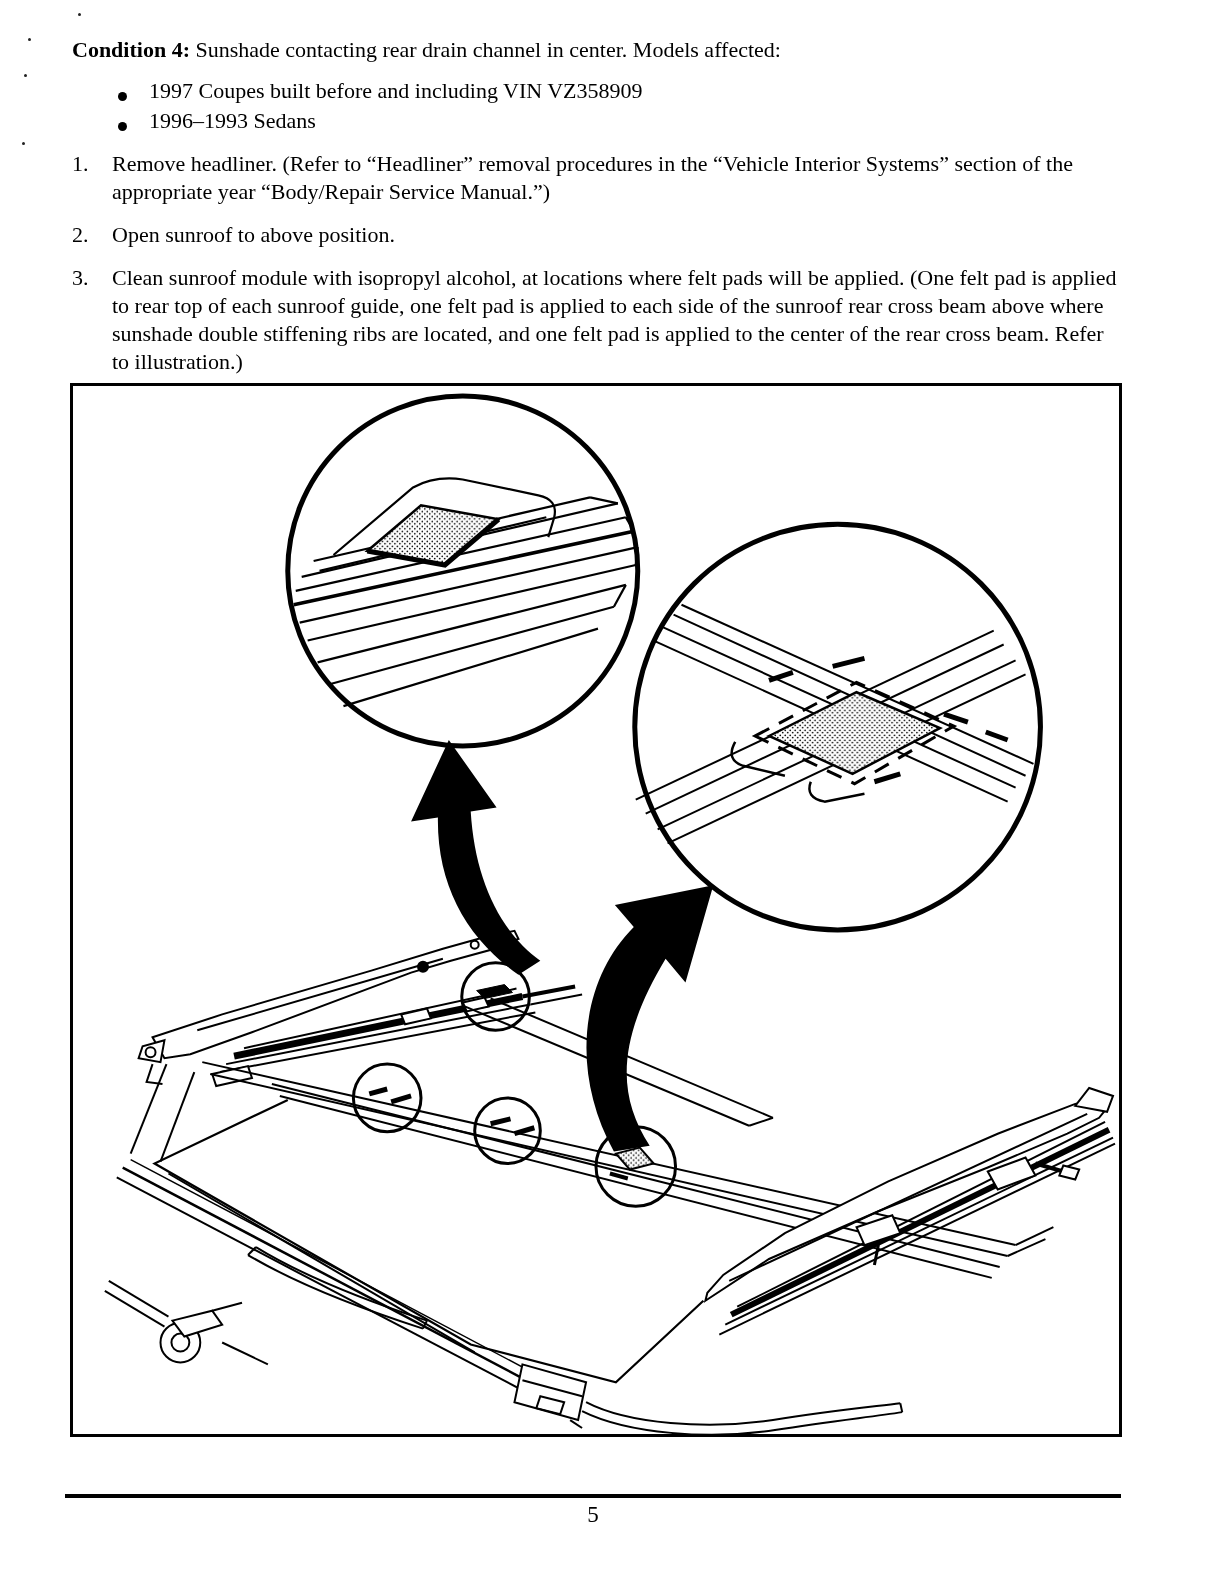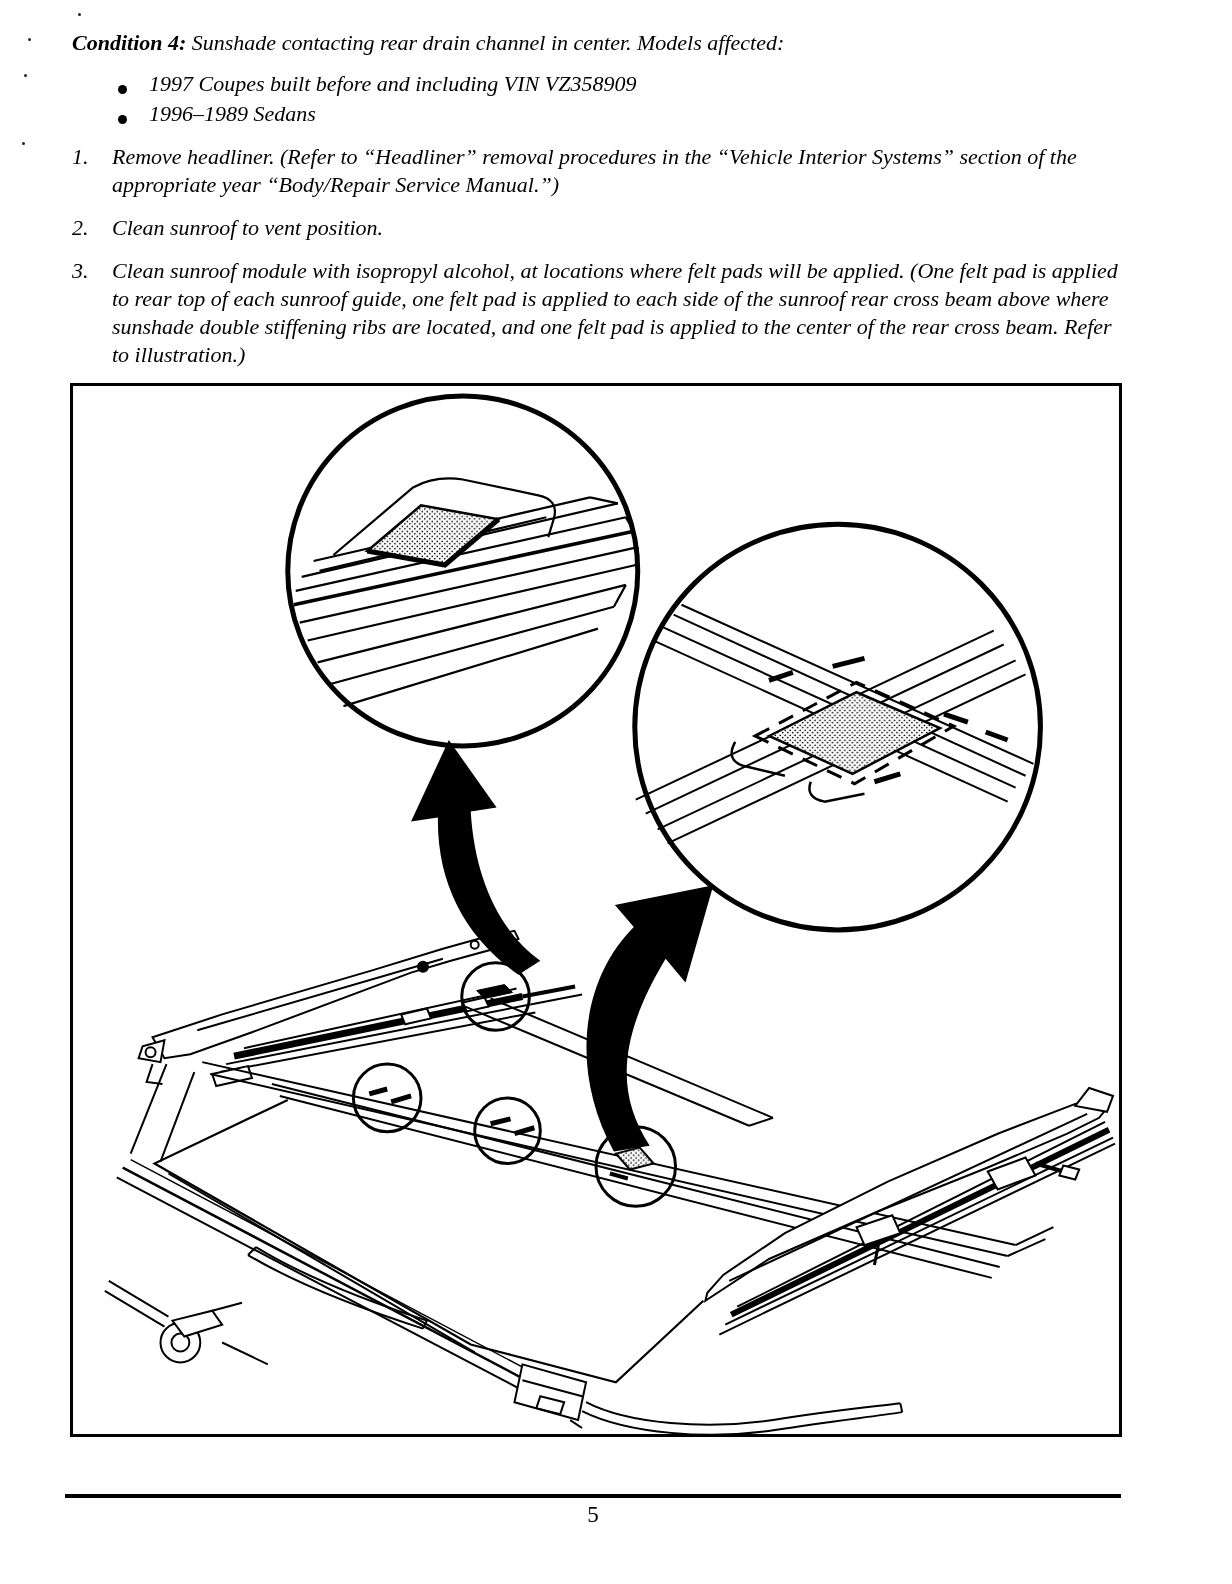--- a/index.html
+++ b/index.html
@@ -3,21 +3,21 @@
 <meta charset="utf-8">
 <style>
   html,body{margin:0;padding:0;}
   body{
     width:1232px;height:1584px;position:relative;
     background:#fff;color:#000;
     font-family:"Liberation Serif","DejaVu Serif",serif;
     overflow:hidden;
   }
   .speck{position:absolute;background:#222;border-radius:50%;}
-  .content{position:absolute;left:72px;top:29px;width:1050px;font-size:22px;line-height:28px;font-style:italic;}
+  .content{position:absolute;left:72px;top:36px;width:1050px;font-size:22px;line-height:28px;}
   .condition{margin:0 0 12px 0;}
   .condition b{font-weight:bold;}
   .models{margin:0 0 10px 0;}
   .model-row{display:flex;align-items:center;line-height:30px;}
   .bullet{width:9px;height:9px;border-radius:50%;background:#000;margin:11px 22px 0 46px;flex:0 0 9px;}
   .steps{margin-top:14px;}
   .step{display:flex;margin-bottom:15px;}
   .step .num{flex:0 0 40px;}
   .step .txt{flex:1 1 auto;max-width:1012px;}
   .figure-box{
@@ -40,32 +40,32 @@
 <div class="content">
   <p class="condition"><b>Condition 4:</b><span> Sunshade contacting rear drain channel in center. Models affected:</span></p>
 
   <div class="models">
     <div class="model-row">
       <span class="bullet"></span>
       <span>1997 Coupes built before and including VIN VZ358909</span>
     </div>
     <div class="model-row">
       <span class="bullet"></span>
-      <span>1996–1989 Sedans</span>
+      <span>1996–1993 Sedans</span>
     </div>
   </div>
 
   <div class="steps">
     <div class="step">
       <span class="num">1.</span>
       <span class="txt">Remove headliner. (Refer to “Headliner” removal procedures in the “Vehicle Interior Systems” section of the appropriate year “Body/Repair Service Manual.”)</span>
     </div>
     <div class="step">
       <span class="num">2.</span>
-      <span class="txt">Clean sunroof to vent position.</span>
+      <span class="txt">Open sunroof to above position.</span>
     </div>
     <div class="step">
       <span class="num">3.</span>
       <span class="txt">Clean sunroof module with isopropyl alcohol, at locations where felt pads will be applied. (One felt pad is applied to rear top of each sunroof guide, one felt pad is applied to each side of the sunroof rear cross beam above where sunshade double stiffening ribs are located, and one felt pad is applied to the center of the rear cross beam. Refer to illustration.)</span>
     </div>
   </div>
 </div>
 
 <div class="figure-box">
 <svg viewBox="0 0 1052 1054" role="img" aria-label="Isometric line drawing of sunroof module frame showing four circled felt pad locations, with two magnified circular detail views: felt pad on rear top of sunroof guide (left) and felt pad at center of rear cross beam (right).">

